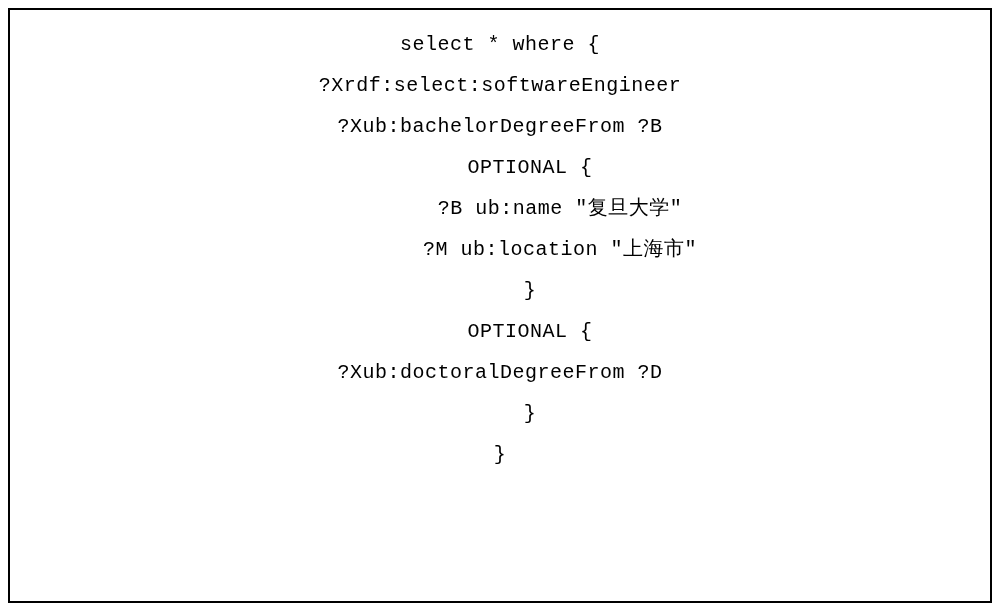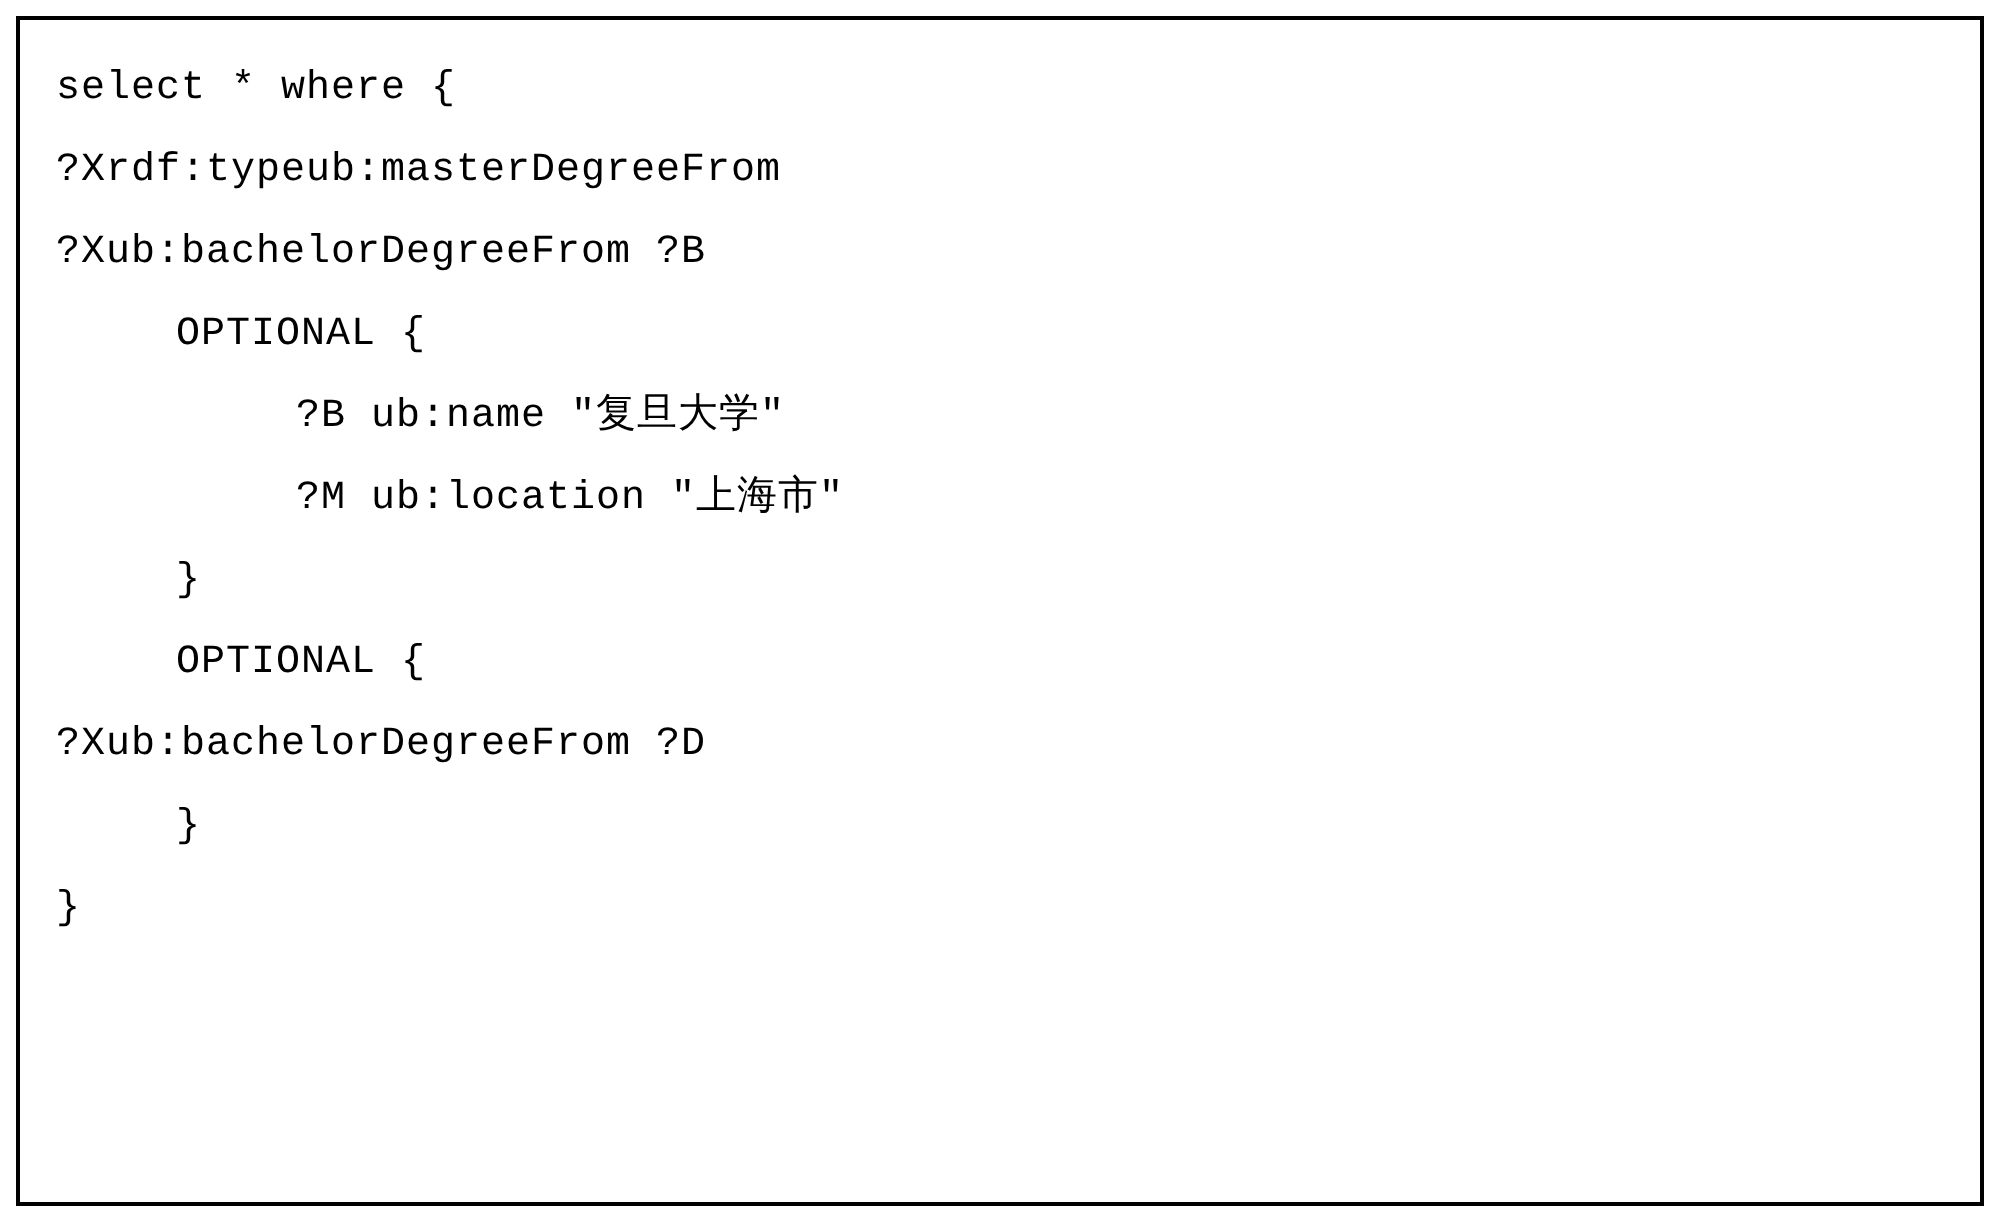--- a/index.html
+++ b/index.html
@@ -1,18 +1,19 @@
 <!DOCTYPE html>
 <html><head>
   <meta charset="utf-8">
   <style>
     * {
       margin: 0;
       padding: 0;
       box-sizing: border-box;
+      text-align: center;
     }
     body {
       width: 1000px;
       height: 611px;
       background: #ffffff;
       padding: 8px;
       font-family: "Courier New", Courier, monospace;
     }
     .code-container {
       width: 100%;
@@ -34,23 +35,23 @@
     }
     .indent-2 {
       padding-left: 120px;
     }
   </style>
 </head>
 <body>
 
 <div class="code-container">
   <div class="code-line">select * where {</div>
-  <div class="code-line">?Xrdf:typeub:masterDegreeFrom</div>
+  <div class="code-line">?Xrdf:select:softwareEngineer</div>
   <div class="code-line">?Xub:bachelorDegreeFrom ?B</div>
   <div class="code-line indent-1">OPTIONAL {</div>
   <div class="code-line indent-2">?B ub:name "复旦大学"</div>
   <div class="code-line indent-2">?M ub:location "上海市"</div>
   <div class="code-line indent-1">}</div>
   <div class="code-line indent-1">OPTIONAL {</div>
-  <div class="code-line">?Xub:bachelorDegreeFrom ?D</div>
+  <div class="code-line">?Xub:doctoralDegreeFrom ?D</div>
   <div class="code-line indent-1">}</div>
   <div class="code-line">}</div>
 </div>
 
 </body></html>

